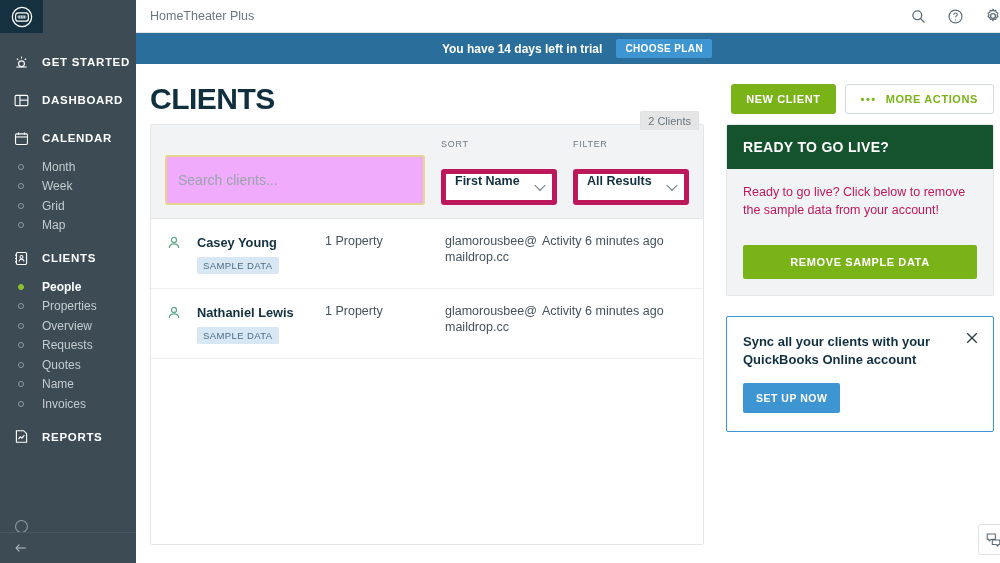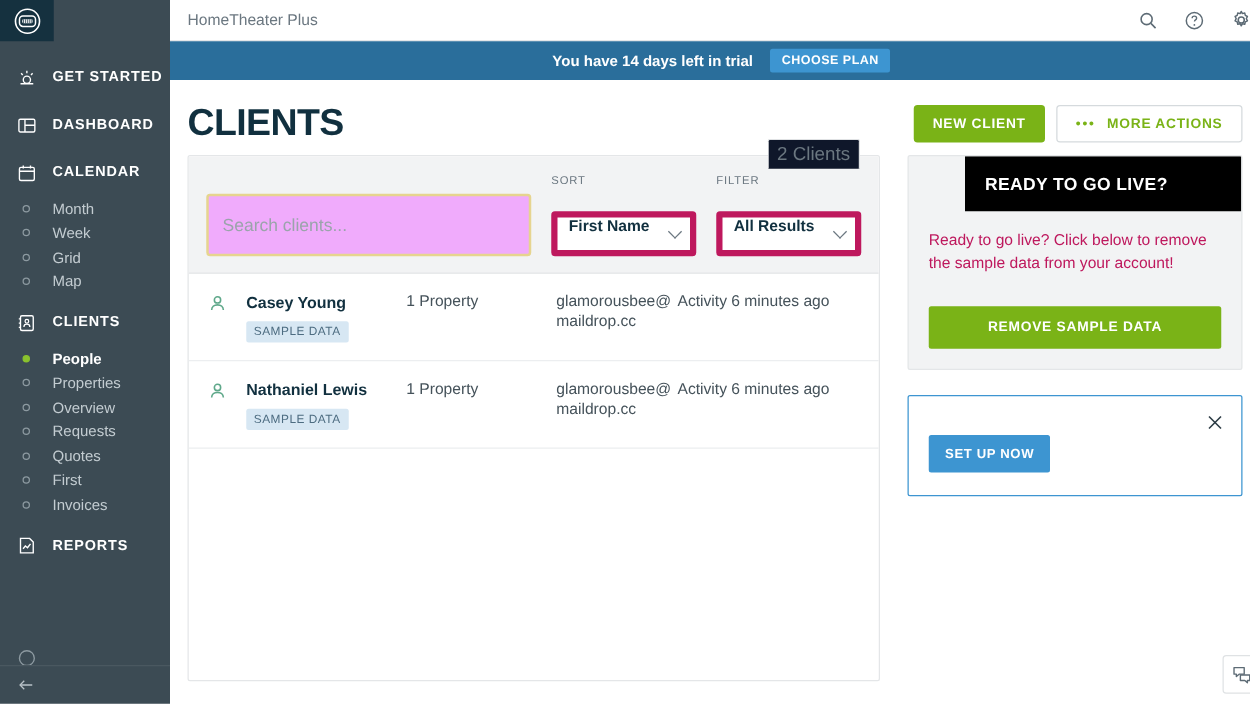--- a/index.html
+++ b/index.html
@@ -135,26 +135,26 @@
 
   .content {
     display: flex; gap: 22px;
     padding: 0 24px 0 14px;
     align-items: flex-start;
   }
 
   
   .clients-col { flex: 1 1 auto; position: relative; }
   .count-tab {
-    position: absolute; top: -13px; right: 16px;
-    background: #0f172a;
+    position: absolute; top: -13px; right: 5px;
+    background: #e5e5e5;
     border: 1px solid #e0e2e4;
     border-bottom: none;
     border-radius: 2px 2px 0 0;
-    font-size: 15px; color: #6b7780;
+    font-size: 11px; color: #6b7780;
     padding: 3px 7px 3px 7px;
     z-index: 2;
   }
   .clients-card {
     background: #ffffff;
     border: 1px solid #e4e6e8;
     border-radius: 2px;
     height: 421px;
     overflow: hidden;
   }
@@ -218,23 +218,23 @@
   .row-activity { flex: 1 1 auto; font-size: 12.5px; color: #45525a; line-height: 1.25; padding-top: 1px; }
 
   
   .rail { flex: 0 0 268px; }
   .panel-live {
     border: 1px solid #e4e6e8;
     border-radius: 2px; overflow: hidden;
     background: #f2f3f4;
   }
   .panel-live-head {
-    background: #000000; color: #ffffff;
+    background: #14532d; color: #ffffff;
     padding: 14px 16px;
-    font-size: 14px; font-weight: bold; letter-spacing: 0.3px; margin-left: 45px;
+    font-size: 14px; font-weight: bold; letter-spacing: 0.3px;
   }
   .panel-live-body { padding: 14px 16px 16px 16px; }
   .panel-live-text {
     font-size: 12.5px; color: #be185d; line-height: 1.45;
   }
   .btn-remove {
     margin-top: 26px;
     width: 100%;
     background: #7ab317; color: #ffffff;
     font-size: 11px; font-weight: bold; letter-spacing: 0.6px;
@@ -399,21 +399,21 @@
       <div class="nav-sub">
         <span class="dot-wrap">
             <span class="dot"></span>
           </span>
         <span class="lbl">Quotes</span>
       </div>
       <div class="nav-sub">
         <span class="dot-wrap">
             <span class="dot"></span>
           </span>
-        <span class="lbl">First</span>
+        <span class="lbl">Name</span>
       </div>
       <div class="nav-sub">
         <span class="dot-wrap">
             <span class="dot"></span>
           </span>
         <span class="lbl">Invoices</span>
       </div>
 
       <div class="nav-section" style="margin-top:4px;">
         <span class="ico">
@@ -561,20 +561,21 @@
           </div>
         </div>
 
         <div class="panel-sync">
           <span class="sync-close">
             <svg width="16" height="16" viewBox="0 0 20 20">
               <line x1="4" y1="4" x2="16" y2="16" stroke="#2b3b45" stroke-width="1.6"></line>
               <line x1="16" y1="4" x2="4" y2="16" stroke="#2b3b45" stroke-width="1.6"></line>
             </svg>
           </span>
+          <div class="sync-title">Sync all your clients with your QuickBooks Online account</div>
           <button class="btn-setup">SET UP NOW</button>
         </div>
 
       </div>
     </div>
 
     <div class="chat-fab">
       <svg width="17" height="17" viewBox="0 0 20 20">
         <path d="M2.6 3.6h9.6v6.2H7.4L4.8 12V9.8H2.6z" fill="none" stroke="#5d6b75" stroke-width="1.3" stroke-linejoin="round"></path>
         <path d="M8.6 10.6h8.8v5.2h-2.2v2.1l-2.4-2.1H8.6z" fill="none" stroke="#5d6b75" stroke-width="1.3" stroke-linejoin="round"></path>

